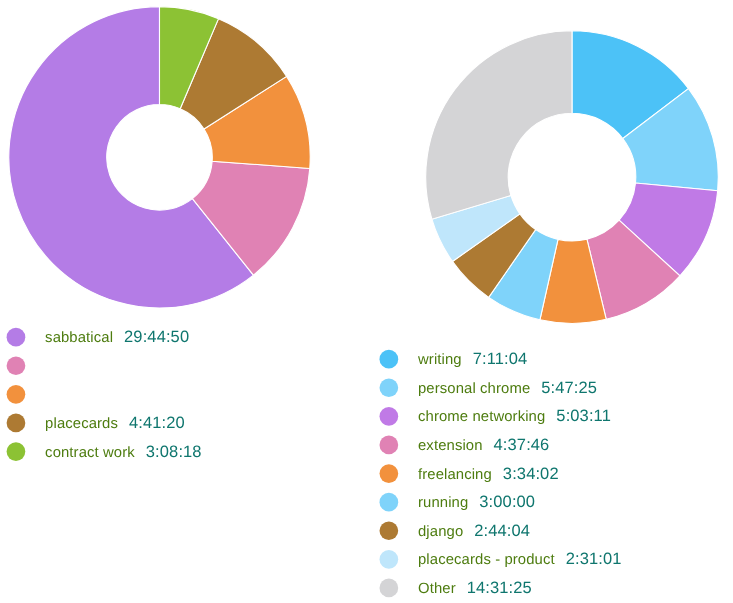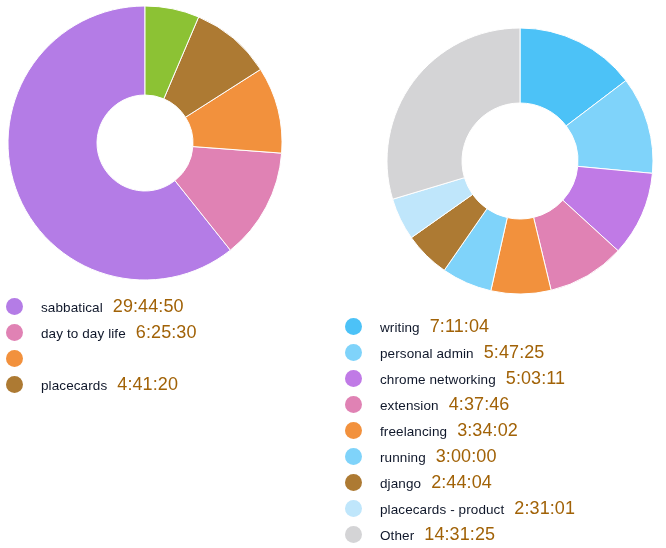--- a/index.html
+++ b/index.html
@@ -59,26 +59,26 @@
     flex: 0 0 auto;
   }
   .legend-text {
     margin-left: 18px;
     white-space: nowrap;
     display: flex;
     align-items: baseline;
   }
   .legend-label {
     font-size: 13.5px;
-    color: #0f172a;
+    color: #4d7c0f;
     letter-spacing: 0.1px;
   }
   .legend-value {
-    font-size: 18px;
-    color: #a16207;
+    font-size: 15px;
+    color: #0f766e;
     margin-left: 10px;
     letter-spacing: 0.1px;
   }
 </style>
 </head>
 <body>
 
 <div class="page">
 
   <div class="panel panel-left">
@@ -94,33 +94,36 @@
     <div class="legend legend-left" id="left-legend">
         <div class="legend-row">
           <span class="legend-marker" style="background: rgb(180, 124, 230);"></span>
           <span class="legend-text">
             <span class="legend-label">sabbatical</span>
             <span class="legend-value">29:44:50</span>
           </span>
         </div>
         <div class="legend-row">
           <span class="legend-marker" style="background: rgb(224, 130, 180);"></span>
-          <span class="legend-text">
-            <span class="legend-label">day to day life</span>
-            <span class="legend-value">6:25:30</span>
-          </span>
         </div>
         <div class="legend-row">
           <span class="legend-marker" style="background: rgb(242, 145, 61);"></span>
         </div>
         <div class="legend-row">
           <span class="legend-marker" style="background: rgb(173, 122, 51);"></span>
           <span class="legend-text">
             <span class="legend-label">placecards</span>
             <span class="legend-value">4:41:20</span>
+          </span>
+        </div>
+        <div class="legend-row">
+          <span class="legend-marker" style="background: rgb(140, 194, 52);"></span>
+          <span class="legend-text">
+            <span class="legend-label">contract work</span>
+            <span class="legend-value">3:08:18</span>
           </span>
         </div>
       </div>
   </div>
 
   <div class="panel panel-right">
     <div class="donut-wrap">
       <svg class="donut-svg" id="right-donut" width="333" height="288" viewBox="0 0 333 288">
           <path d="M 187 8 A 133 133 0 0 1 292.9161615856393 60.55892395694386 L 233.18900279674494 105.92043300378003 A 58 58 0 0 0 187 83 Z" fill="#4cc2f7" stroke="#ffffff" stroke-width="1"></path>
           <path d="M 292.9161615856393 60.55892395694386 A 133 133 0 0 1 319.4258634902467 153.3446619582134 L 244.74962467995718 146.3833864178675 A 58 58 0 0 0 233.18900279674494 105.92043300378003 Z" fill="#7fd3fa" stroke="#ffffff" stroke-width="1"></path>
@@ -137,21 +140,21 @@
         <div class="legend-row">
           <span class="legend-marker" style="background: rgb(76, 194, 247);"></span>
           <span class="legend-text">
             <span class="legend-label">writing</span>
             <span class="legend-value">7:11:04</span>
           </span>
         </div>
         <div class="legend-row">
           <span class="legend-marker" style="background: rgb(127, 211, 250);"></span>
           <span class="legend-text">
-            <span class="legend-label">personal admin</span>
+            <span class="legend-label">personal chrome</span>
             <span class="legend-value">5:47:25</span>
           </span>
         </div>
         <div class="legend-row">
           <span class="legend-marker" style="background: rgb(192, 122, 230);"></span>
           <span class="legend-text">
             <span class="legend-label">chrome networking</span>
             <span class="legend-value">5:03:11</span>
           </span>
         </div>

